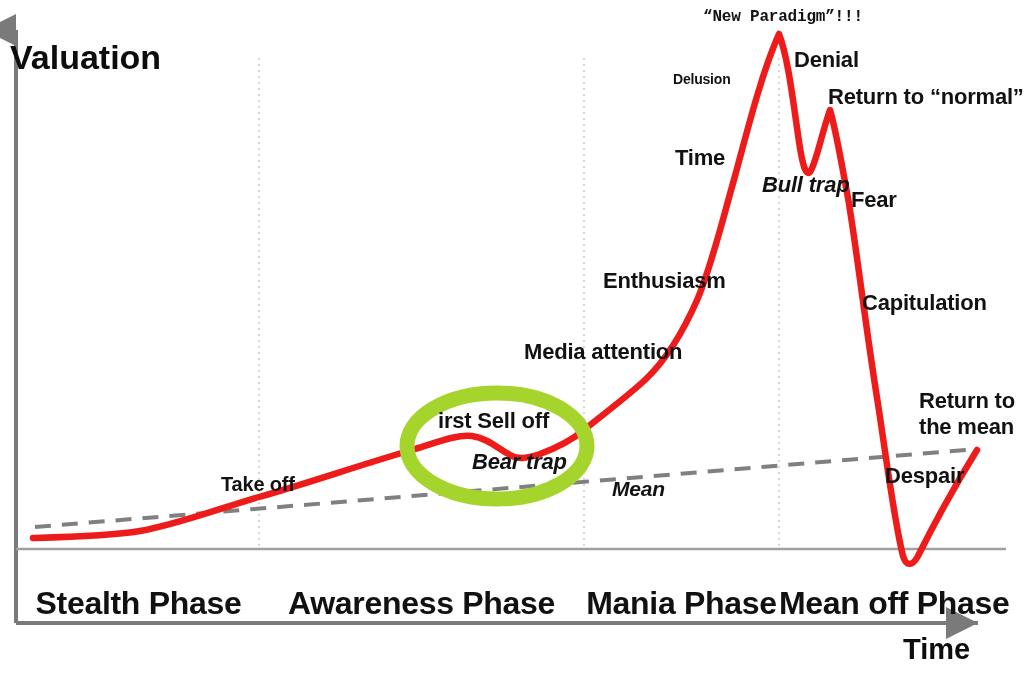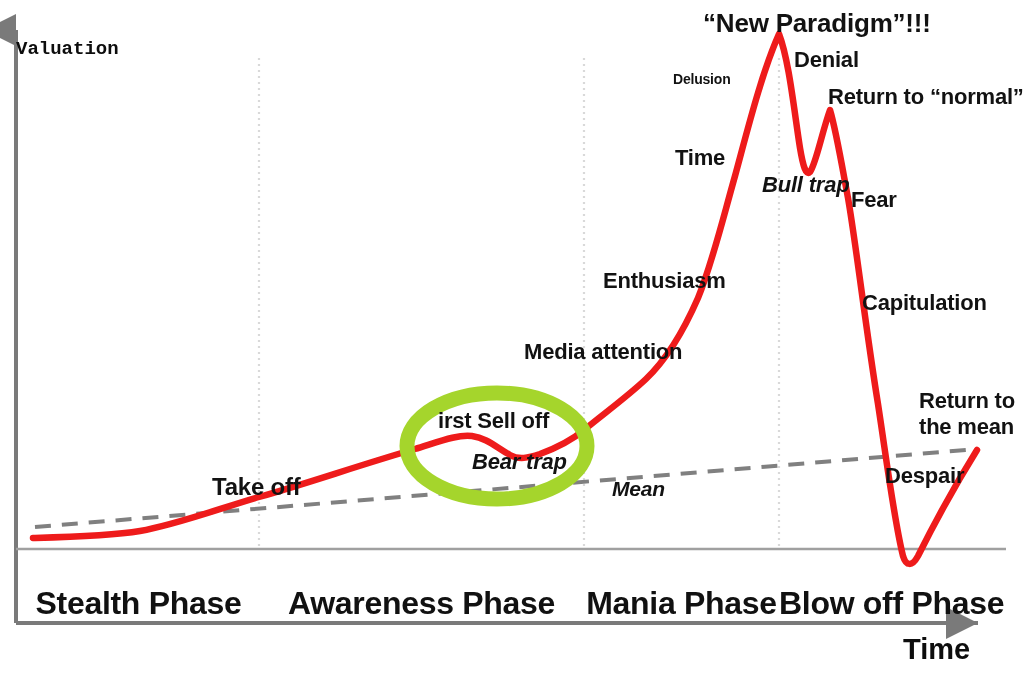--- a/index.html
+++ b/index.html
@@ -100,54 +100,54 @@
              C 816,164 822,132 830,110
              C 836,130 842,166 848,198
              C 856,244 866,330 878,404
              C 886,456 894,520 903,556
              C 906,566 912,567 918,556
              C 930,532 954,487 977,450" fill="none" stroke="#ee1b1b" stroke-width="6.5" stroke-linecap="round" stroke-linejoin="round"></path>
 
     <ellipse cx="497" cy="446" rx="90" ry="53" fill="none" stroke="#a5d52c" stroke-width="15"></ellipse>
   </svg>
 
-  <div class="axis-title" style="left:16px; top:38px; font-size:19px;font-family:Liberation Mono, monospace;">Valuation</div>
+  <div class="axis-title" style="left:10px; top:38px; font-size:34px;">Valuation</div>
   <div class="axis-title" style="left:903px; top:633px; font-size:29px;">Time</div>
 
-  <div class="lbl" style="left:212px; top:474px; font-size:24px;">Take off</div>
+  <div class="lbl" style="left:221px; top:474px; font-size:20px;">Take off</div>
 
   <div class="lbl" style="left:438px; top:409px; font-size:22px;">irst Sell off</div>
 
   <div class="lbl italic" style="left:472px; top:450px; font-size:22px;">Bear trap</div>
 
   <div class="lbl italic" style="left:612px; top:478px; font-size:21px;">Mean</div>
 
   <div class="lbl" style="left:524px; top:340px; font-size:22px;">Media attention</div>
 
   <div class="lbl" style="left:603px; top:269px; font-size:22px;">Enthusiasm</div>
 
   <div class="lbl" style="left:675px; top:146px; font-size:22px;">Time</div>
 
   <div class="lbl" style="left:673px; top:72px; font-size:14px;">Delusion</div>
 
-  <div class="lbl" style="left:703px; top:9px; font-size:26px;">“New Paradigm”!!!</div>
+  <div class="lbl" style="left:703px; top:9px; font-size:16px;font-family:Liberation Mono, monospace;">“New Paradigm”!!!</div>
 
   <div class="lbl" style="left:794px; top:48px; font-size:22px;">Denial</div>
 
   <div class="lbl" style="left:828px; top:85px; font-size:22px;">Return to “normal”</div>
 
   <div class="lbl italic" style="left:762px; top:173px; font-size:22px;">Bull trap</div>
 
   <div class="lbl" style="left:851px; top:188px; font-size:22px;">Fear</div>
 
   <div class="lbl" style="left:862px; top:291px; font-size:22px;">Capitulation</div>
 
   <div class="lbl" style="left:919px; top:389px; font-size:22px;">Return to</div>
   <div class="lbl" style="left:919px; top:415px; font-size:22px;">the mean</div>
 
   <div class="lbl" style="left:885px; top:464px; font-size:22px;">Despair</div>
 
   <div class="phase-lbl" style="left:18px; top:585px; width:241px;">Stealth Phase</div>
   <div class="phase-lbl" style="left:259px; top:585px; width:325px;">Awareness Phase</div>
   <div class="phase-lbl" style="left:584px; top:585px; width:195px;">Mania Phase</div>
-  <div class="phase-lbl" style="left:779px; top:585px; width:217px;">Blow off Phase</div>
+  <div class="phase-lbl" style="left:779px; top:585px; width:217px;">Mean off Phase</div>
 
 </div>
 
 </body></html>

